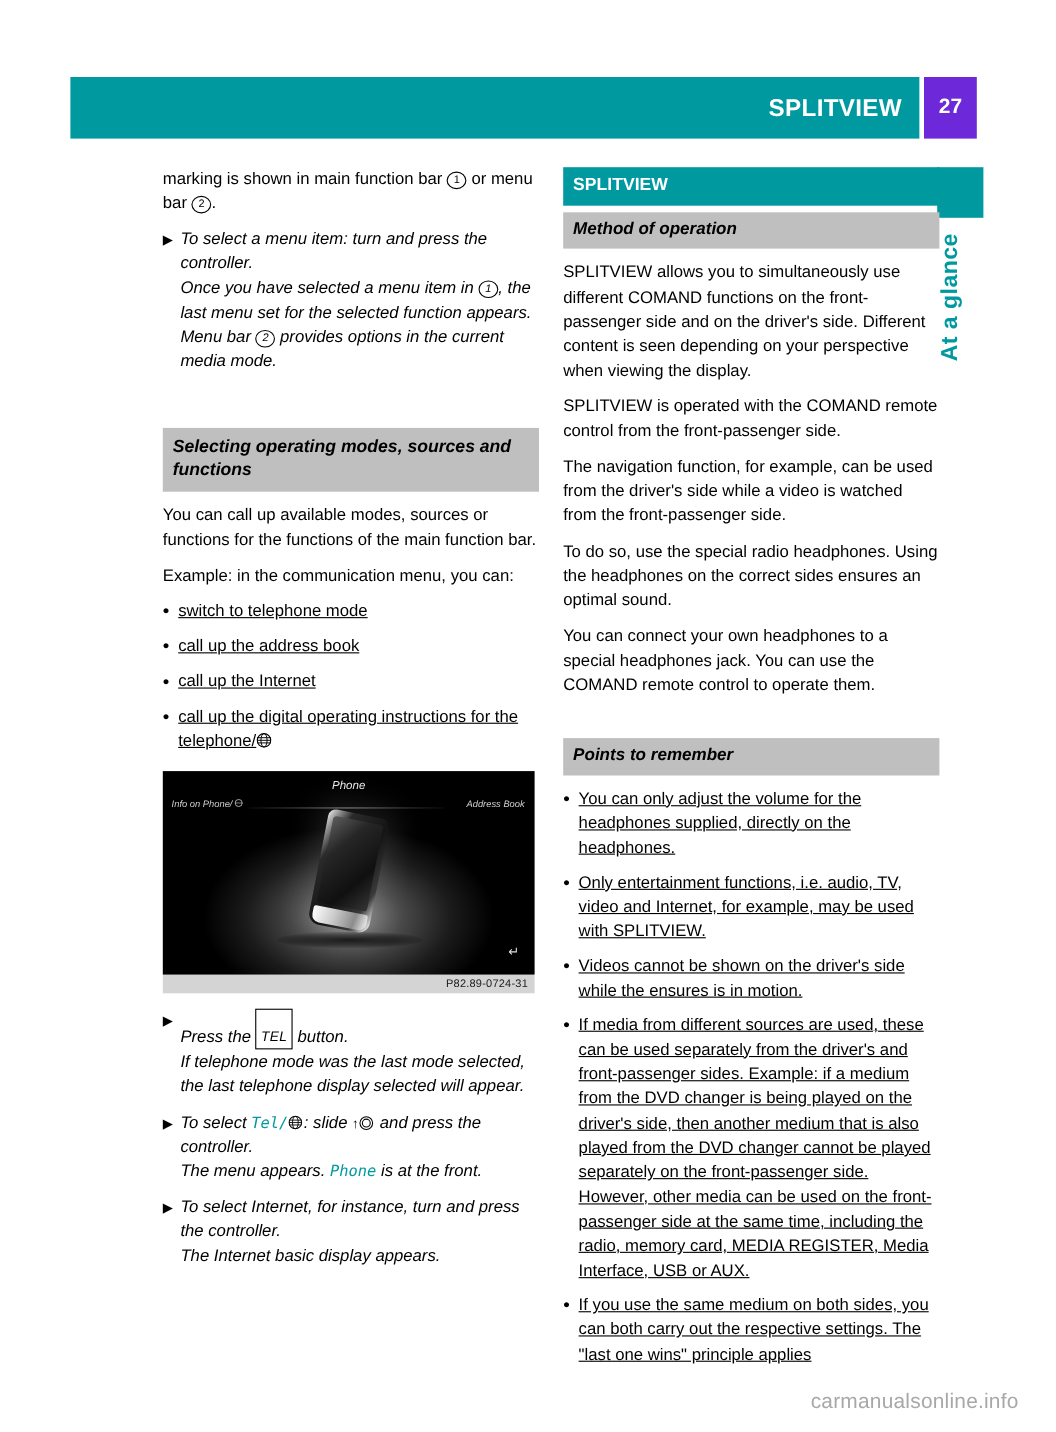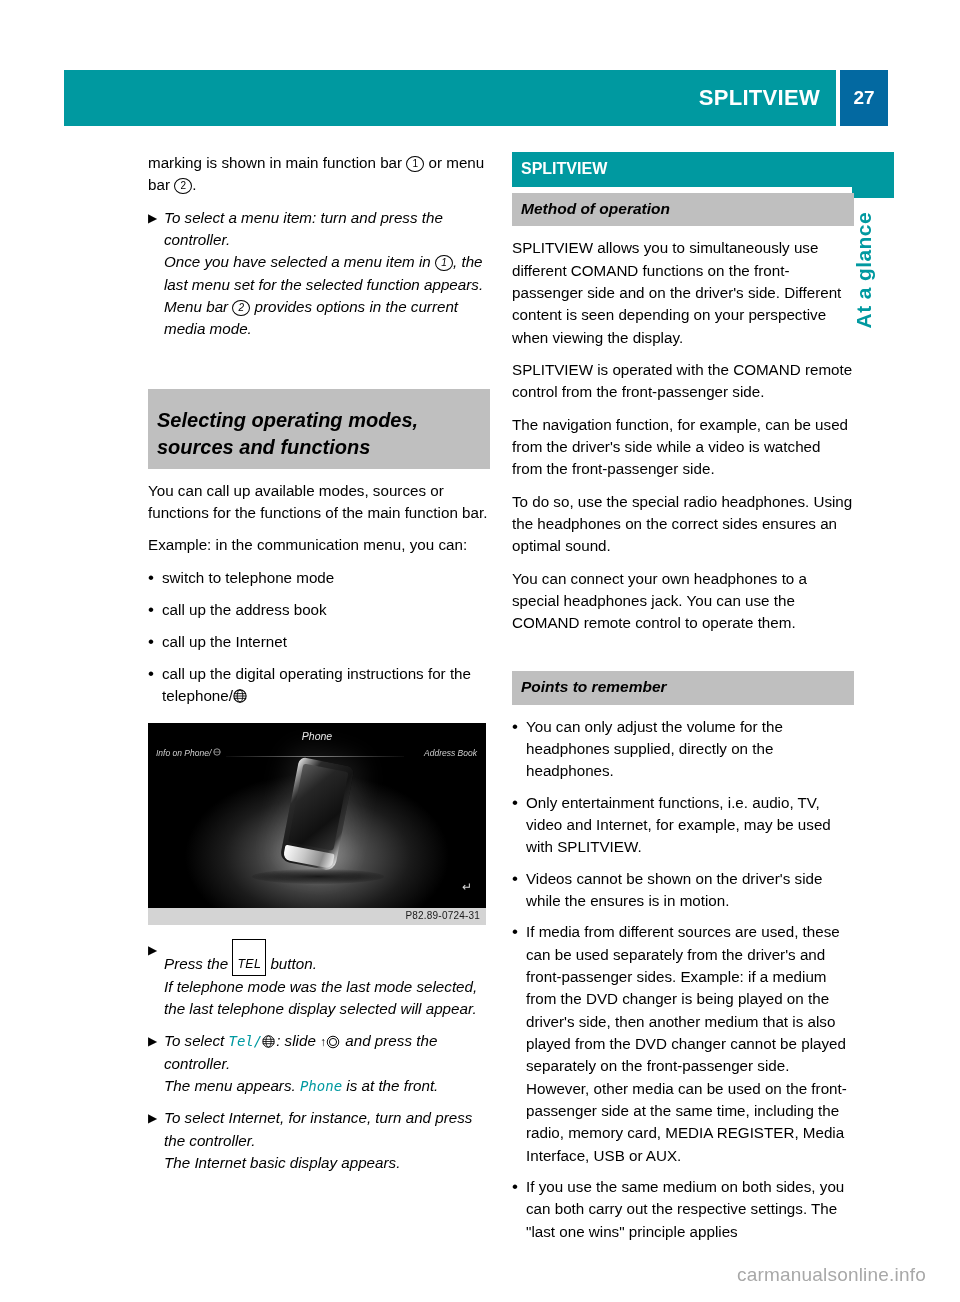--- a/index.html
+++ b/index.html
@@ -40,21 +40,21 @@
     font-size: 22px;
     font-weight: bold;
     letter-spacing: 0.3px;
   }
   #header-gap {
     width: 4px;
     background: #ffffff;
   }
   #header-page-block {
     width: 48px;
-    background: #0369a1;
+    background: #6d28d9;
     display: flex;
     align-items: center;
     justify-content: center;
   }
   #header-page-number {
     color: #ffffff;
     font-size: 19px;
     font-weight: bold;
   }
 
@@ -123,20 +123,21 @@
     margin: 0 0 9px 0;
   }
   .bullet-marker {
     flex: 0 0 auto;
     width: 14px;
     font-size: 17px;
     line-height: 1.35;
   }
   .bullet-body {
     flex: 1 1 auto;
+    text-decoration: underline;
   }
 
   
   .heading-teal {
     background: #0099a0;
     color: #ffffff;
     font-size: 16px;
     font-weight: bold;
     padding: 5px 9px 6px 9px;
     margin-bottom: 6px;
@@ -146,23 +147,23 @@
     background: #bfbfbf;
     color: #000000;
     font-size: 15.5px;
     font-weight: bold;
     padding: 5px 9px 6px 9px;
     margin-bottom: 11px;
     box-sizing: border-box;
     font-style: italic;
   }
   .heading-grey.big {
-    font-size: 20px;
+    font-size: 16px;
     line-height: 1.35;
-    padding: 18px 9px 8px 9px;
+    padding: 7px 9px 8px 9px;
   }
   .spacer-lg { height: 38px; }
   .spacer-md { height: 26px; }
 
   
   .circled {
     display: inline-block;
     min-width: 14px;
     height: 14px;
     line-height: 13px;

